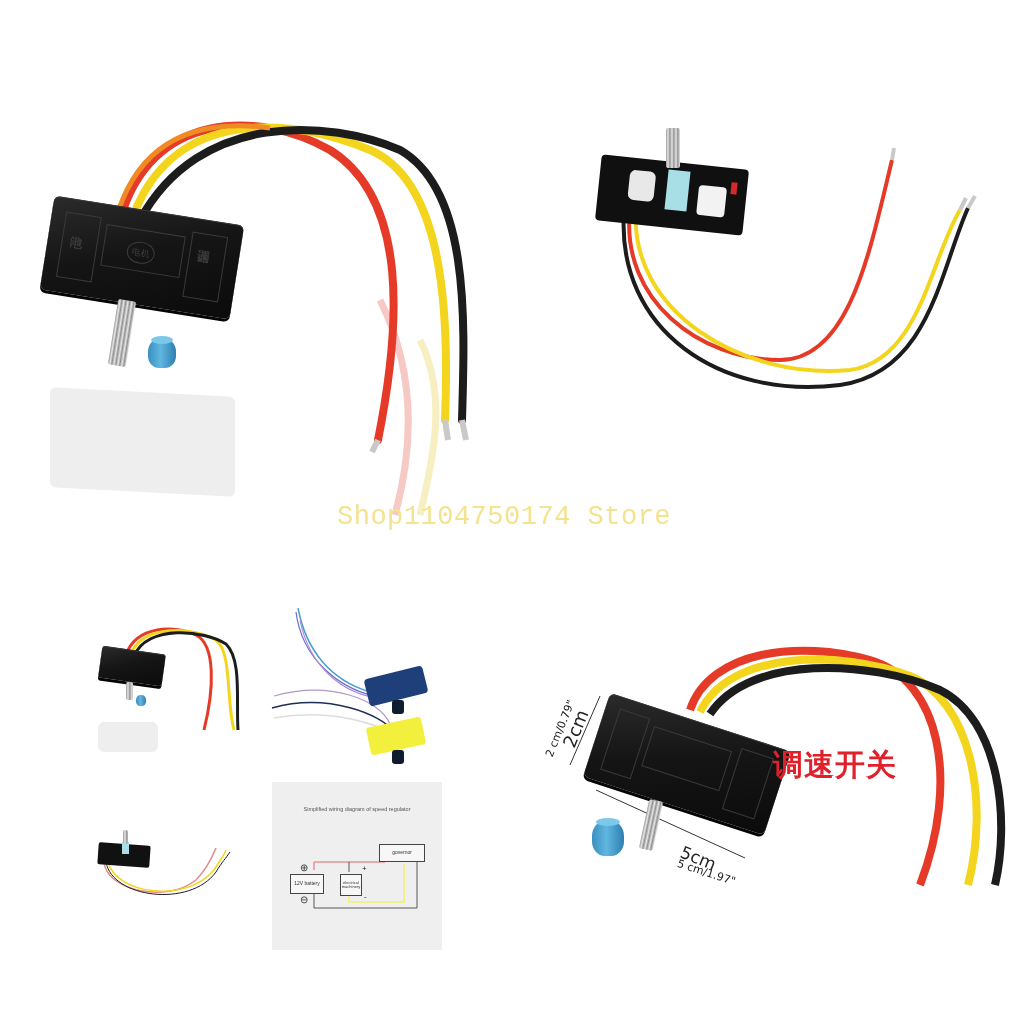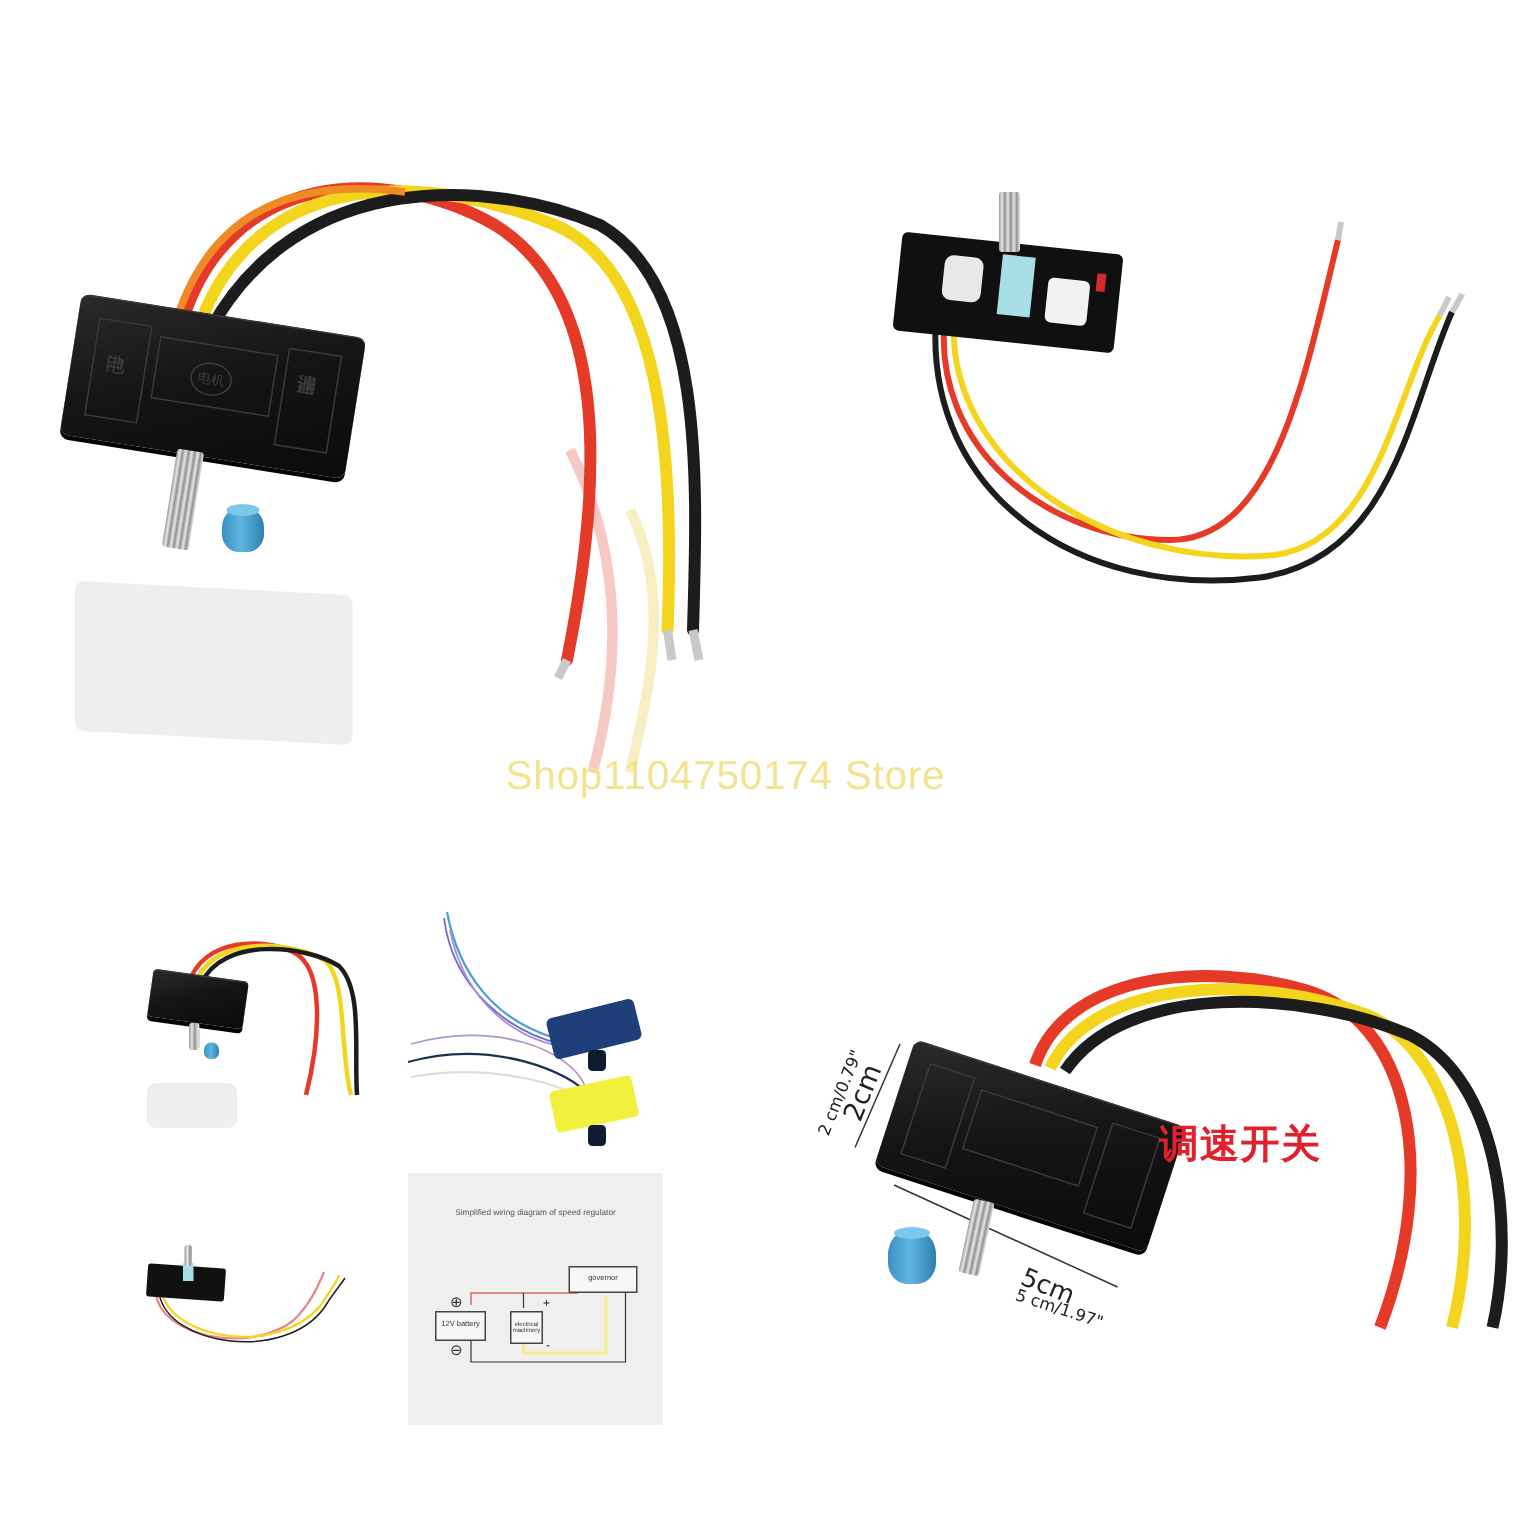--- a/index.html
+++ b/index.html
@@ -2,26 +2,26 @@
 <html><head>
 <meta charset="utf-8">
 <style>
   html, body { margin:0; padding:0; background:#ffffff; }
   body { width:1024px; height:1024px; position:relative; overflow:hidden; font-family:"Liberation Sans", sans-serif; }
   .abs { position:absolute; }
   svg { position:absolute; left:0; top:0; overflow:visible; }
   .box-black { background:linear-gradient(160deg,#2b2b2b 0%,#151515 45%,#0b0b0b 100%); border-radius:6px; box-shadow: 0 3px 0 #050505, inset 0 1px 0 #3a3a3a; }
   .emboss { border:1px solid #3a3a3a; position:absolute; }
   .emboss-text { position:absolute; color:#3c3c3c; font-size:13px; font-family:"DejaVu Sans", sans-serif; line-height:1; writing-mode:vertical-rl; }
-  .watermark { position:absolute; left:337px; top:502px; font-family:Liberation Sans, sans-serif; font-size:27px; color:#f3e38f; letter-spacing:0.5px; white-space:nowrap; }
+  .watermark { position:absolute; left:337px; top:502px; font-family:Liberation Mono, monospace; font-size:27px; color:#f3e38f; letter-spacing:0.5px; white-space:nowrap; }
   .diagram-panel { position:absolute; left:272px; top:782px; width:170px; height:168px; background:#efefef; }
   .diag-title { position:absolute; left:0; top:24px; width:170px; text-align:center; font-size:5.5px; color:#555; }
   .diag-box { position:absolute; border:1px solid #444; background:#f7f7f7; font-size:5px; color:#333; display:flex; align-items:center; justify-content:center; text-align:center; line-height:1.1; }
   .dim-text { position:absolute; font-family:"DejaVu Sans", sans-serif; color:#222; white-space:nowrap; }
-  .cn-label { position:absolute; left:773px; top:745px; font-size:26px; font-weight:bold; color:#e0202a; font-family:"DejaVu Sans", sans-serif; letter-spacing:1px; }
+  .cn-label { position:absolute; left:773px; top:745px; font-size:30px; font-weight:bold; color:#e0202a; font-family:"DejaVu Sans", sans-serif; letter-spacing:1px; }
   .knob { position:absolute; border-radius:45% 45% 40% 40%; background:linear-gradient(90deg,#3a8fc0 0%,#5fb7e0 45%,#2f7fb0 100%); }
   .knob-top { position:absolute; border-radius:50%; background:#7cc8ea; }
   .shaft { position:absolute; background:repeating-linear-gradient(90deg,#9a9a9a 0px,#e6e6e6 2px,#8a8a8a 4px); border-radius:2px; }
   .ghost { position:absolute; background:#ececec; border-radius:6px; opacity:0.9; }
 </style>
 </head>
 <body>
 
 <div class="abs" style="left:0;top:0;width:520px;height:520px;">
 

